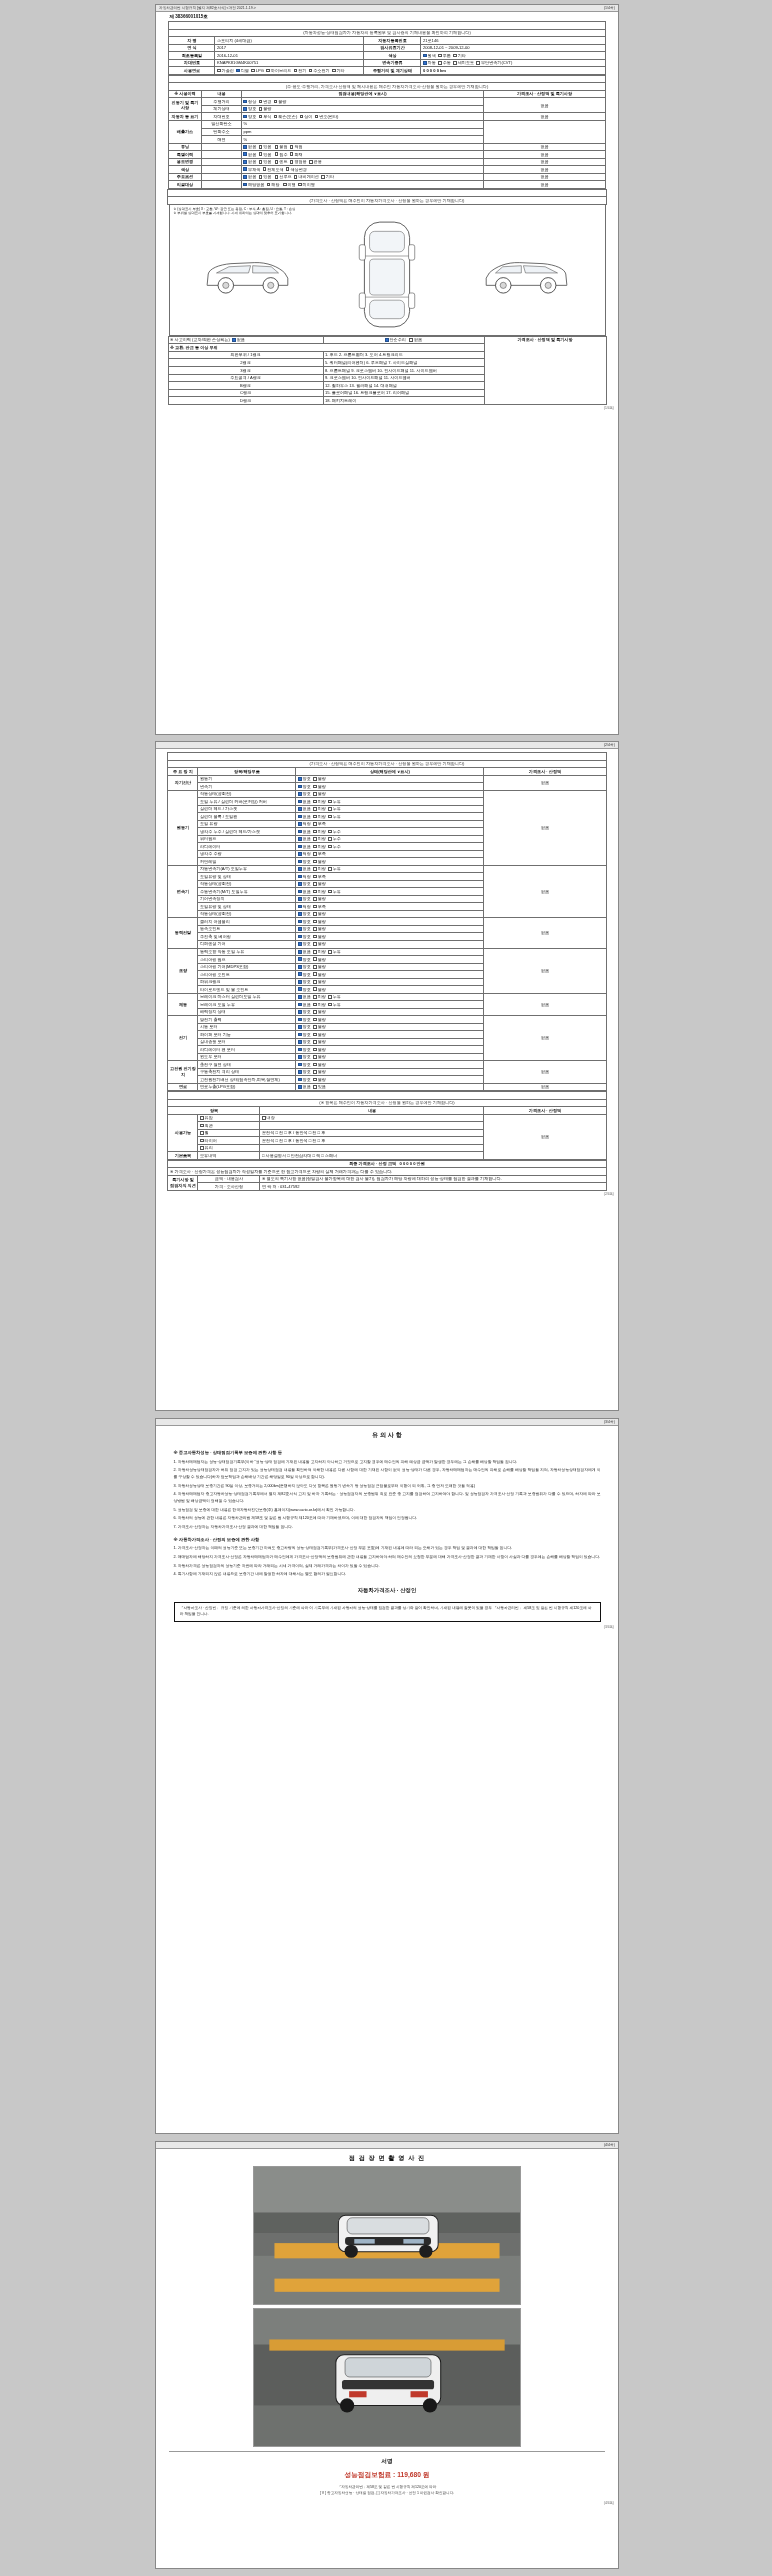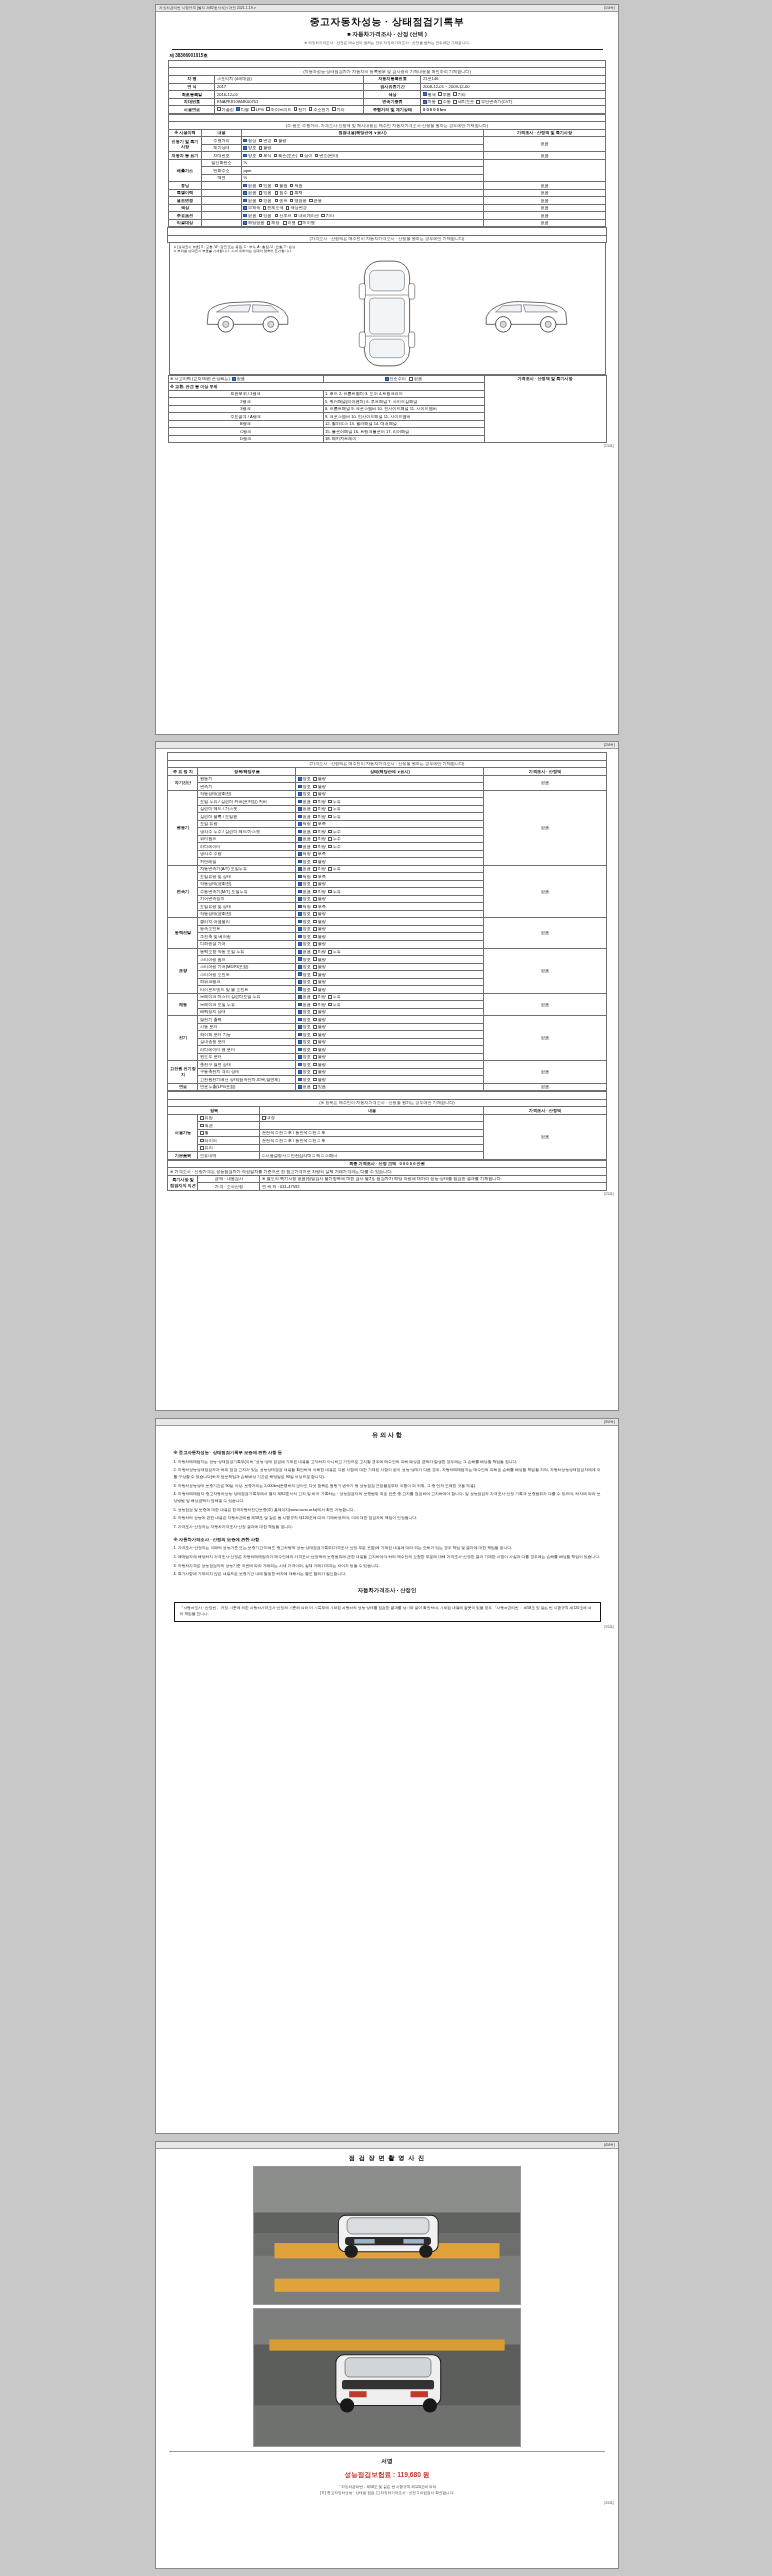--- a/index.html
+++ b/index.html
@@ -77,26 +77,20 @@
 </style>
 </head>
 <body>
 
 <div class="page" id="pg1">
   <div class="topbar">
     <span>자동차관리법 시행규칙 [별지 제82호서식] &lt;개정 2021.1.19.&gt;</span>
     <span>(1/4쪽)</span>
   </div>
 
-  <div class="hdr-title-box">
-    <div class="hdr-title">중고자동차성능 · 상태점검기록부</div>
-    <div class="hdr-sub">■ 자동차가격조사 · 산정 (선택 )</div>
-    <div class="hdr-sub2">※ 자동차가격조사 · 산정은 매수인이 원하는 경우 자동차가격조사 · 산정을 원하는 경우에만 기재합니다.</div>
-    <div class="hdr-rule"></div>
-  </div>
   <div class="docno">제 38366001015호</div>
 
   <table class="grid">
     <colgroup>
         <col style="width:46px">
         <col style="width:149px">
         <col style="width:57px">
         <col style="width:184px">
       </colgroup>
     <tbody>

